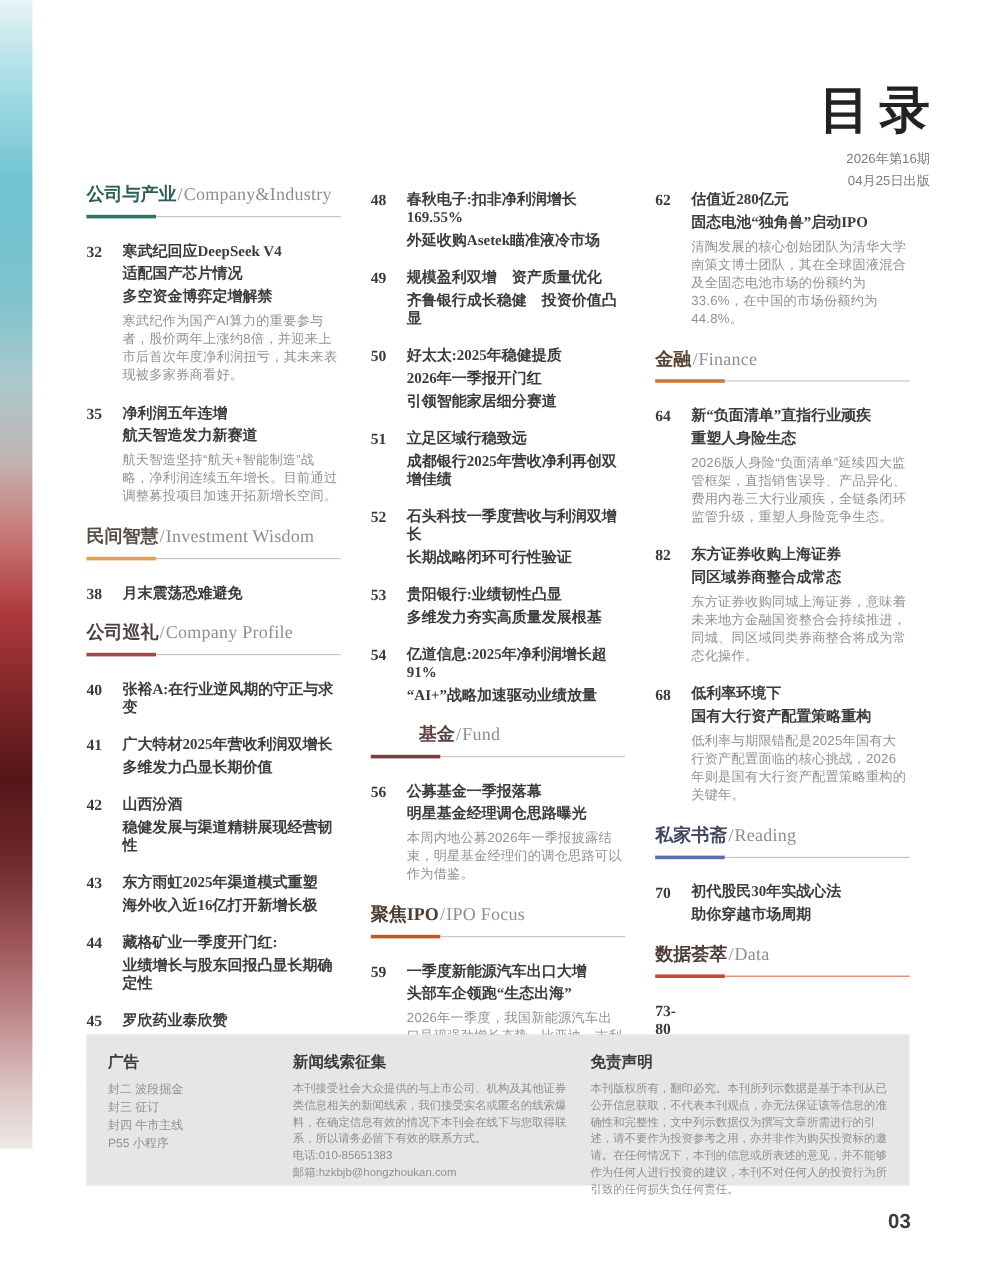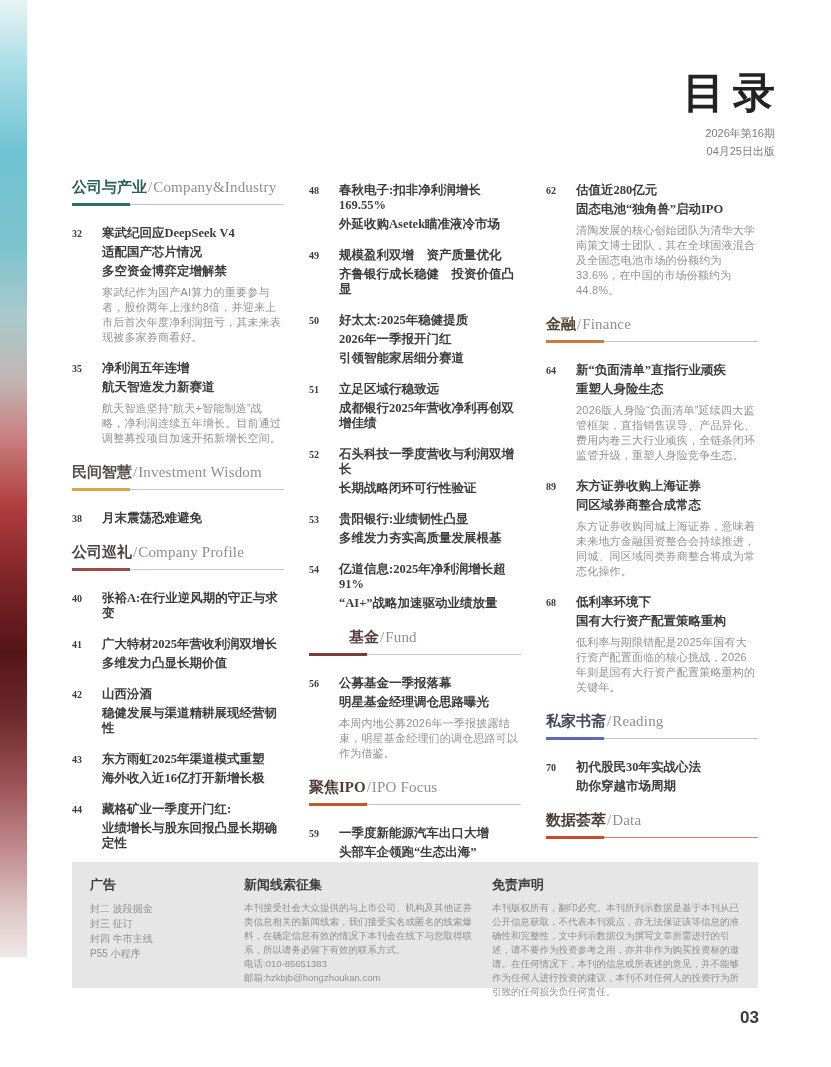--- a/index.html
+++ b/index.html
@@ -17,38 +17,38 @@
       #6e2a2c 75%, #9c5457 82%, #c28d90 89%, #ddc6c6 95%, #efe8e8 100%);
   }
   
   .hdr{position:absolute;top:72px;right:56px;text-align:right;}
   .hdr-title{
     font-family:"Liberation Serif","DejaVu Serif",serif;
     font-size:42px;font-weight:bold;color:#222;letter-spacing:8px;margin-right:-8px;line-height:1;
   }
   .hdr-issue{margin-top:10px;font-size:11px;color:#7c7c7c;line-height:1.65;}
   
-  .cols{position:absolute;left:72px;top:177px;width:686px;display:flex;justify-content:space-between;}
+  .cols{position:absolute;left:72px;top:153px;width:686px;display:flex;justify-content:space-between;}
   .col{width:212px;}
   .col.offset{padding-top:6px;}
   
   .sec{margin:10px 0 20px 0;}
   .sec:first-child{margin-top:0;}
   .sec-title{font-family:"Liberation Serif","DejaVu Serif",serif;font-size:15px;line-height:20px;white-space:nowrap;}
   .sec-cn{font-weight:bold;}
   .sec-slash{color:#8e8e8e;font-weight:normal;margin:0 1px;}
   .sec-en{color:#8e8e8e;font-weight:normal;letter-spacing:0.2px;}
   .sec-rule{margin-top:6px;display:flex;align-items:center;height:3px;}
   .sec-accent{width:58px;height:3px;flex:none;}
   .sec-line{flex:1;height:1px;}
   
   .item{display:flex;margin-bottom:16px;}
   .item .pg{
     flex:none;width:30px;font-family:"Liberation Serif","DejaVu Serif",serif;
-    font-weight:bold;font-size:10px;color:#3a3a3a;line-height:15px;
+    font-weight:bold;font-size:13px;color:#3a3a3a;line-height:15px;
   }
   .item .itbody{flex:1;}
   .tline{
     font-family:"Liberation Serif","DejaVu Serif",serif;
     font-weight:bold;font-size:12.5px;color:#3d3d3d;line-height:15px;
   }
   .tline + .tline{margin-top:4px;}
   .desc{font-size:11px;color:#929292;line-height:15px;margin-top:6px;letter-spacing:0.2px;}
   
   .footer{
@@ -279,21 +279,21 @@
       </div>
       <div class="item">
         <div class="pg">64</div>
         <div class="itbody">
           <div class="tline">新“负面清单”直指行业顽疾</div>
           <div class="tline">重塑人身险生态</div>
           <div class="desc">2026版人身险“负面清单”延续四大监管框架，直指销售误导、产品异化、费用内卷三大行业顽疾，全链条闭环监管升级，重塑人身险竞争生态。</div>
         </div>
       </div>
       <div class="item">
-        <div class="pg">89</div>
+        <div class="pg">82</div>
         <div class="itbody">
           <div class="tline">东方证券收购上海证券</div>
           <div class="tline">同区域券商整合成常态</div>
           <div class="desc">东方证券收购同城上海证券，意味着未来地方金融国资整合会持续推进，同城、同区域同类券商整合将成为常态化操作。</div>
         </div>
       </div>
       <div class="item">
         <div class="pg">68</div>
         <div class="itbody">
           <div class="tline">低利率环境下</div>

